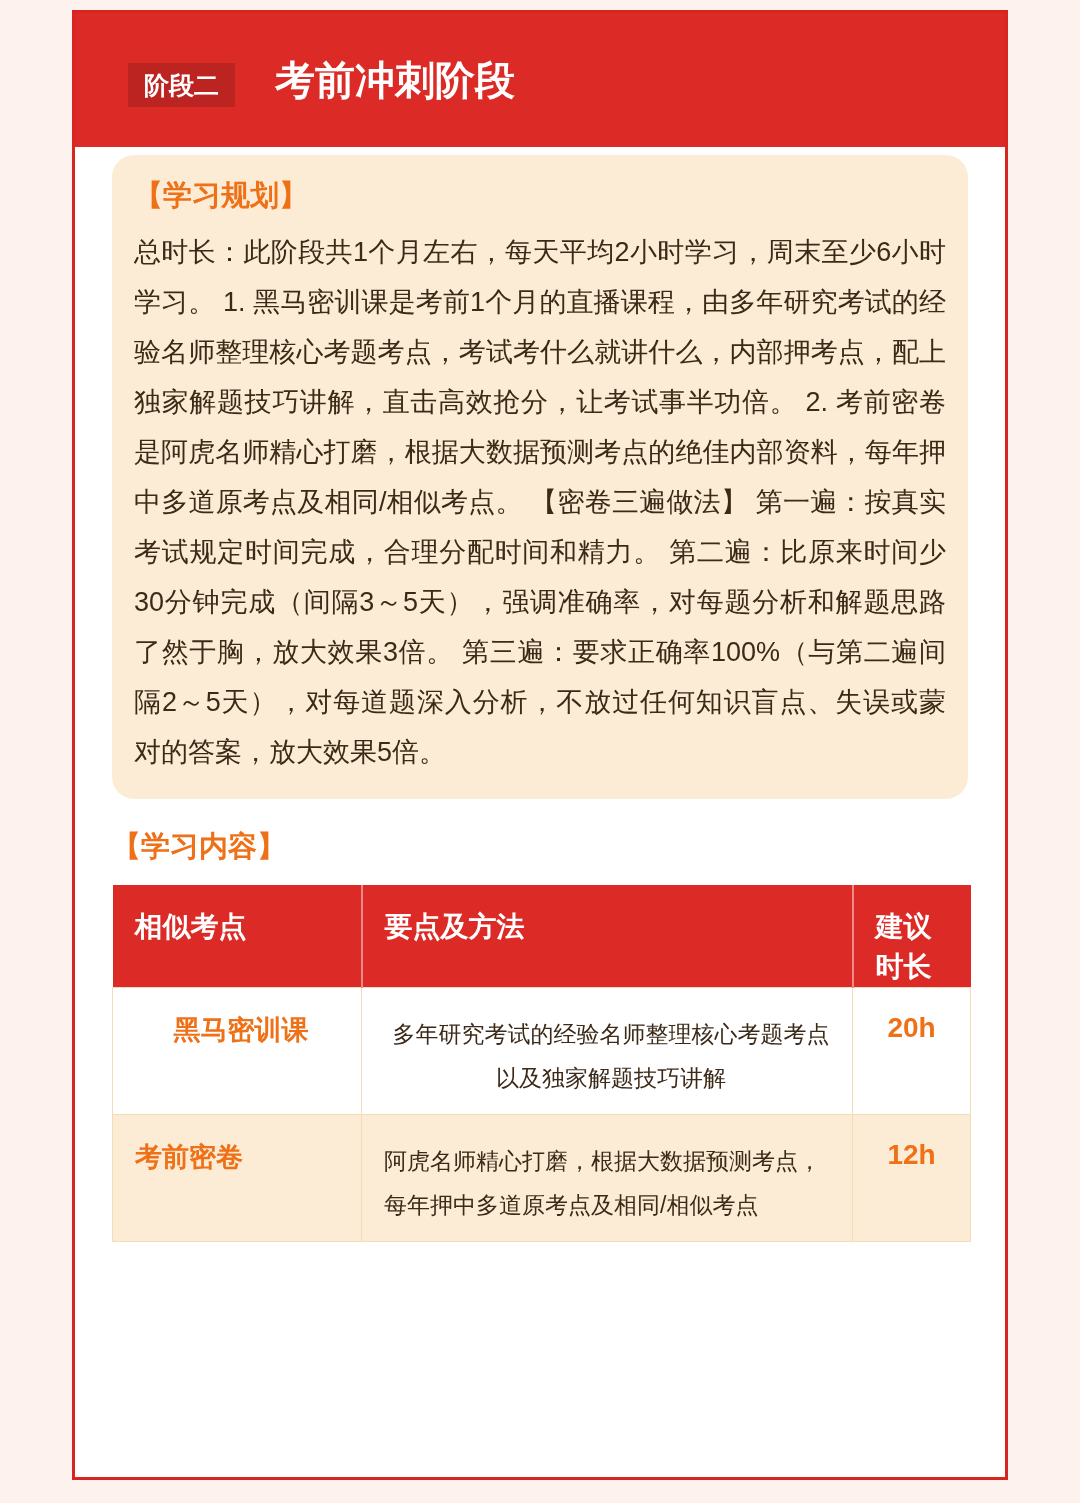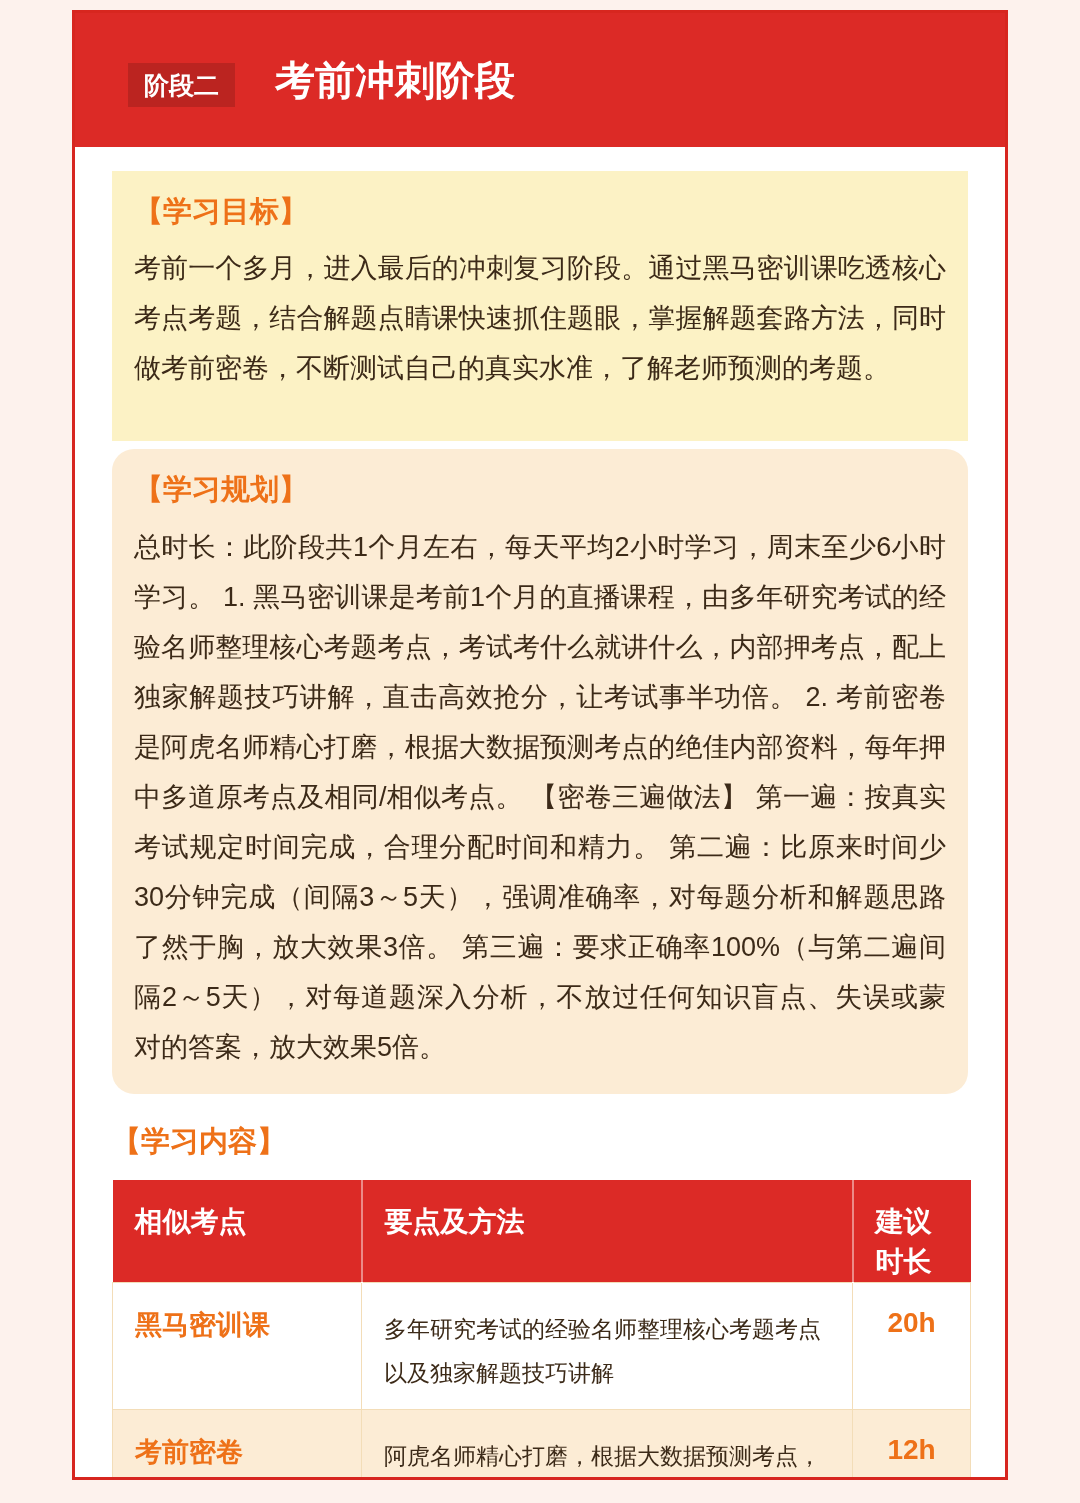--- a/index.html
+++ b/index.html
@@ -65,44 +65,40 @@
     font-size:28px; font-weight:bold; text-align:left;
     vertical-align:top; height:90px;
     padding:22px 12px 0 22px; line-height:40px;
   }
   .study-table thead th + th { border-left:2px solid rgba(255,255,255,0.45); }
   .study-table tbody td {
     vertical-align:top; height:105px;
     padding:24px 14px 14px 22px;
     border:1px solid #f3ddb8;
   }
-  .study-table tbody tr.row-white td { background:#ffffff; }
+  .study-table tbody tr.row-white td { background:#ffffff;text-align:center; }
   .study-table tbody tr.row-peach td { background:#fcecd5; }
   .td-name  { color:#ee7118; font-size:27px; font-weight:bold; }
   .td-method{ color:#3c2a18; font-size:23px; line-height:44px; }
   .td-hours { color:#ee7118; font-size:28px; font-weight:bold; text-align:center; padding-left:6px !important; padding-right:6px !important; }
 </style>
 </head>
 <body>
 
 <div class="card">
 
   <div class="stage-header">
     <span class="stage-badge">阶段二</span>
     <div class="stage-titles">
       <div class="stage-title">考前冲刺阶段</div>
     </div>
   </div>
 
   <div class="content">
 
-    <section class="box box-yellow">
-      <h2 class="sec-heading">【学习目标】</h2>
-      <p class="sec-body">考前一个多月，进入最后的冲刺复习阶段。通过黑马密训课吃透核心考点考题，结合解题点睛课快速抓住题眼，掌握解题套路方法，同时做考前密卷，不断测试自己的真实水准，了解老师预测的考题。</p>
-    </section>
 
     <section class="box box-peach">
       <h2 class="sec-heading">【学习规划】</h2>
       <p class="sec-body">总时长：此阶段共1个月左右，每天平均2小时学习，周末至少6小时学习。 1. 黑马密训课是考前1个月的直播课程，由多年研究考试的经验名师整理核心考题考点，考试考什么就讲什么，内部押考点，配上独家解题技巧讲解，直击高效抢分，让考试事半功倍。 2. 考前密卷是阿虎名师精心打磨，根据大数据预测考点的绝佳内部资料，每年押中多道原考点及相同/相似考点。 【密卷三遍做法】 第一遍：按真实考试规定时间完成，合理分配时间和精力。 第二遍：比原来时间少30分钟完成（间隔3～5天），强调准确率，对每题分析和解题思路了然于胸，放大效果3倍。 第三遍：要求正确率100%（与第二遍间隔2～5天），对每道题深入分析，不放过任何知识盲点、失误或蒙对的答案，放大效果5倍。</p>
     </section>
 
     <h2 class="content-heading">【学习内容】</h2>
 
     <table class="study-table">
       <colgroup>

